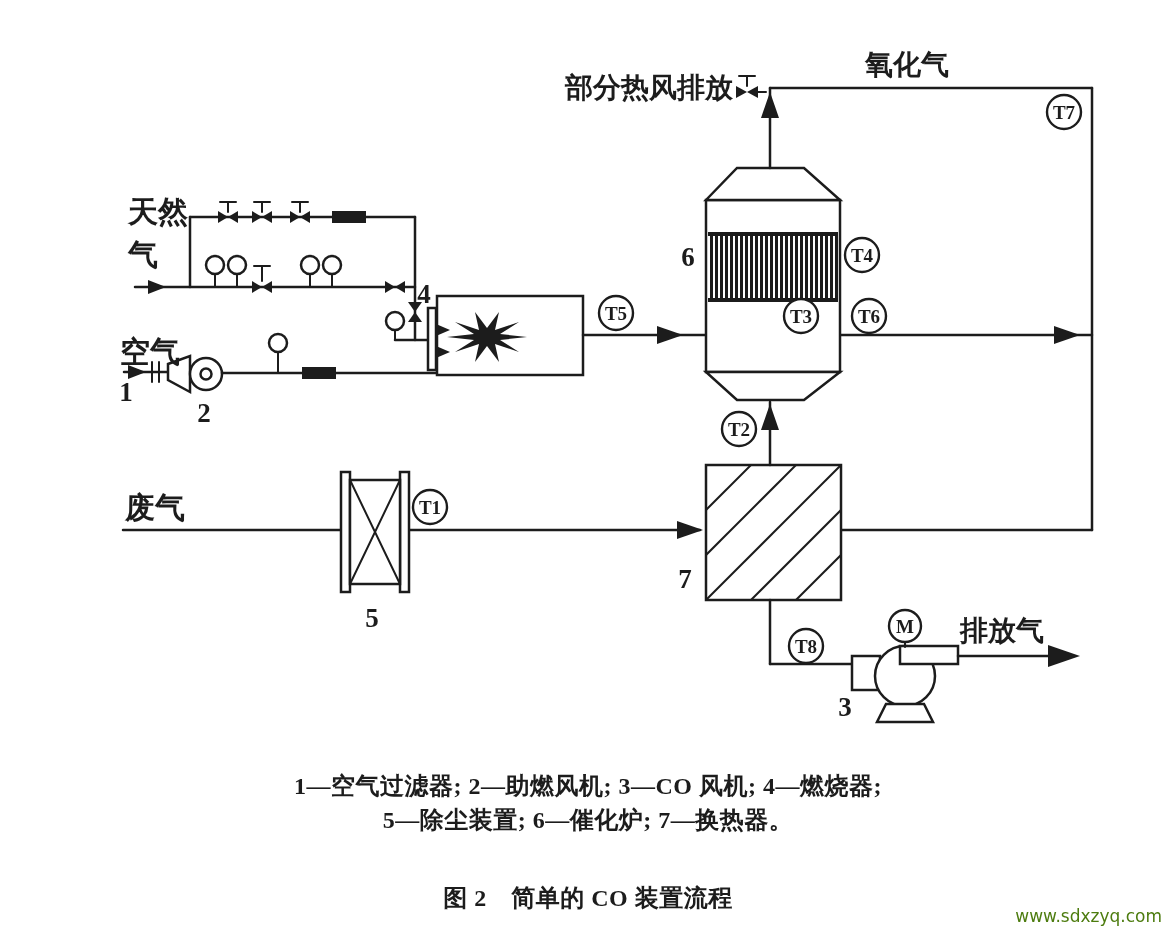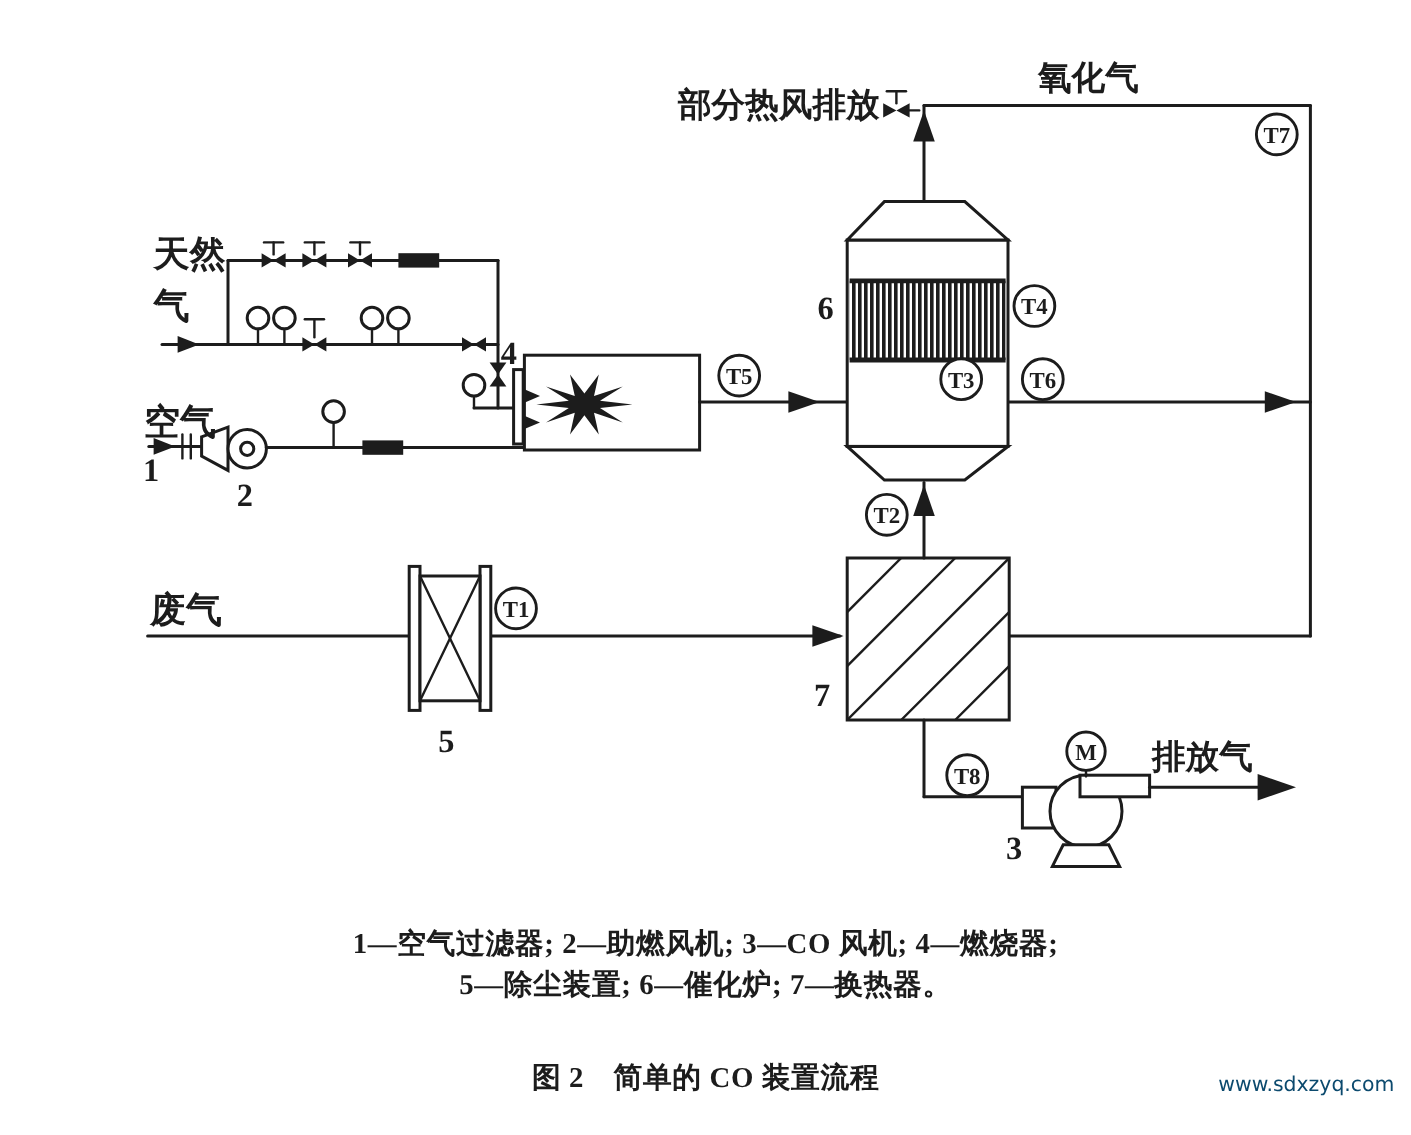--- a/index.html
+++ b/index.html
@@ -12,22 +12,22 @@
   .num{font-size:27px;font-weight:600;text-anchor:middle;}
   .sensor-label{font-size:19px;font-weight:600;text-anchor:middle;}
   .pipe{stroke:#1c1c1c;stroke-width:2.5;fill:none;stroke-linecap:round;}
   .thin{stroke:#1c1c1c;stroke-width:2;fill:none;stroke-linecap:round;}
   .shape{stroke:#1c1c1c;stroke-width:2.5;fill:#ffffff;}
   .solid{fill:#1c1c1c;stroke:none;}
   .sensor{stroke:#1c1c1c;stroke-width:2.4;fill:#ffffff;}
   .caption{position:absolute;left:0;width:100%;text-align:center;
            font-family:"Liberation Serif", serif;font-size:24px;font-weight:700;
            letter-spacing:0.5px;color:#1c1c1c;}
-  .watermark{position:absolute;right:14px;bottom:32px;
-             font-family:"DejaVu Sans", sans-serif;font-size:17px;color:#0c4a6e;}
+  .watermark{position:absolute;right:14px;bottom:20px;
+             font-family:"DejaVu Sans", sans-serif;font-size:17px;color:#4d7c0f;}
 </style>
 </head>
 <body>
 
 <svg width="1176" height="752" viewBox="0 0 1176 752">
   <defs>
     <pattern id="bed" width="5" height="8" patternUnits="userSpaceOnUse">
       <rect width="5" height="8" fill="#ffffff"></rect>
       <rect width="3" height="8" fill="#1c1c1c"></rect>
     </pattern>

